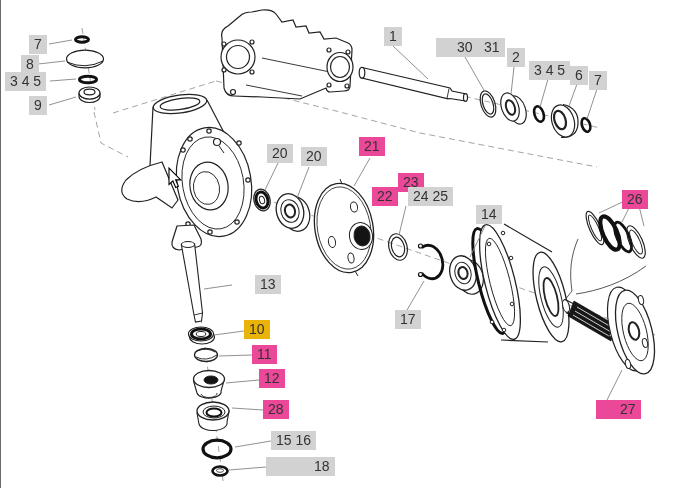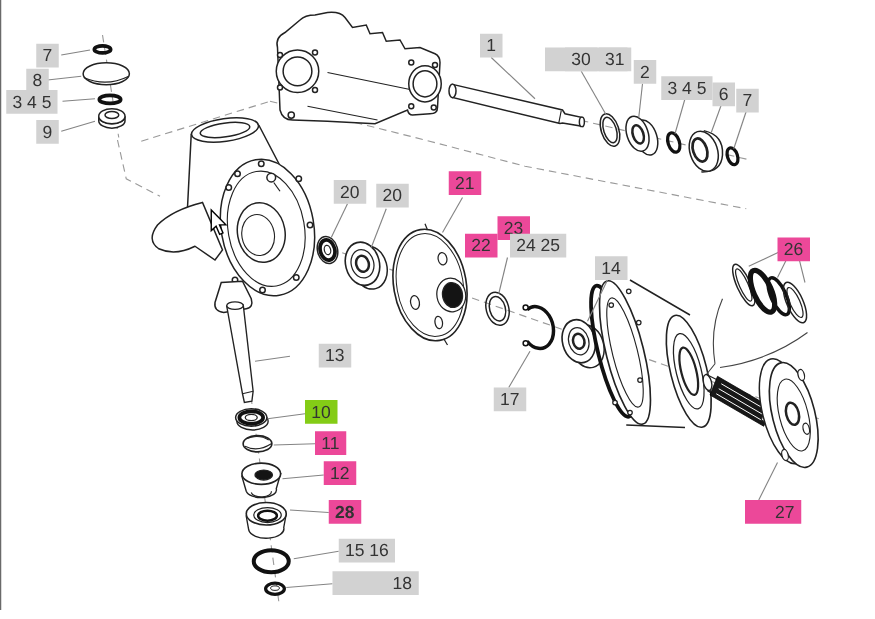--- a/index.html
+++ b/index.html
@@ -4,21 +4,21 @@
 <style>
   html,body{margin:0;padding:0;}
   body{width:700px;height:495px;position:relative;overflow:hidden;background:#ffffff;
        font-family:"Liberation Sans",sans-serif;}
   #stage{position:absolute;left:0;top:0;width:700px;height:495px;}
   svg{position:absolute;left:0;top:0;}
   .callout{position:absolute;font-size:14px;line-height:17px;padding:1px 5px;color:#333;
            white-space:pre;cursor:default;}
   .callout.gray{background:#d2d2d2;}
   .callout.green{background:#ec4899;}
-  .callout.blue{background:#84cc16;}
+  .callout.blue{background:#eab308;}
   #left-border{position:absolute;left:0;top:0;width:1px;height:488px;background:#6a6a6a;}
 </style>
 </head>
 <body>
 
 <div id="stage">
 
 <svg id="art" width="700" height="495" viewBox="0 0 700 495">
 
   <g stroke="#9a9a9a" stroke-width="0.9" fill="none" stroke-dasharray="6 4">
@@ -284,18 +284,18 @@
       <div class="callout green" style="left: 398px; top: 173px;">23</div>
       <div class="callout gray" style="left: 408px; top: 187px;">24 25</div>
       <div class="callout gray" style="left: 476px; top: 205px;">14</div>
       <div class="callout gray" style="left: 395px; top: 310px; text-align: right;">17</div>
       <div class="callout green" style="left: 622px; top: 190px;">26</div>
       <div class="callout green" style="left: 596px; top: 400px; padding-left: 24px;">27</div>
       <div class="callout gray" style="left: 232px; top: 275px; margin-left: 23px;">13</div>
       <div class="callout blue" style="left: 244px; top: 320px;">10</div>
       <div class="callout green" style="left: 252px; top: 345px;">11</div>
       <div class="callout green" style="left: 259px; top: 369px; text-align: center;">12</div>
-      <div class="callout green" style="left: 263px; top: 400px; font-weight: bold;">28</div>
+      <div class="callout green" style="left: 263px; top: 400px;">28</div>
       <div class="callout gray" style="left: 271px; top: 431px; text-align: right;">15 16</div>
       <div class="callout gray" style="left: 266px; top: 457px; padding-left: 48px;">18</div>
     </div>
   <div id="left-border"></div>
 </div>
 
 </body></html>

